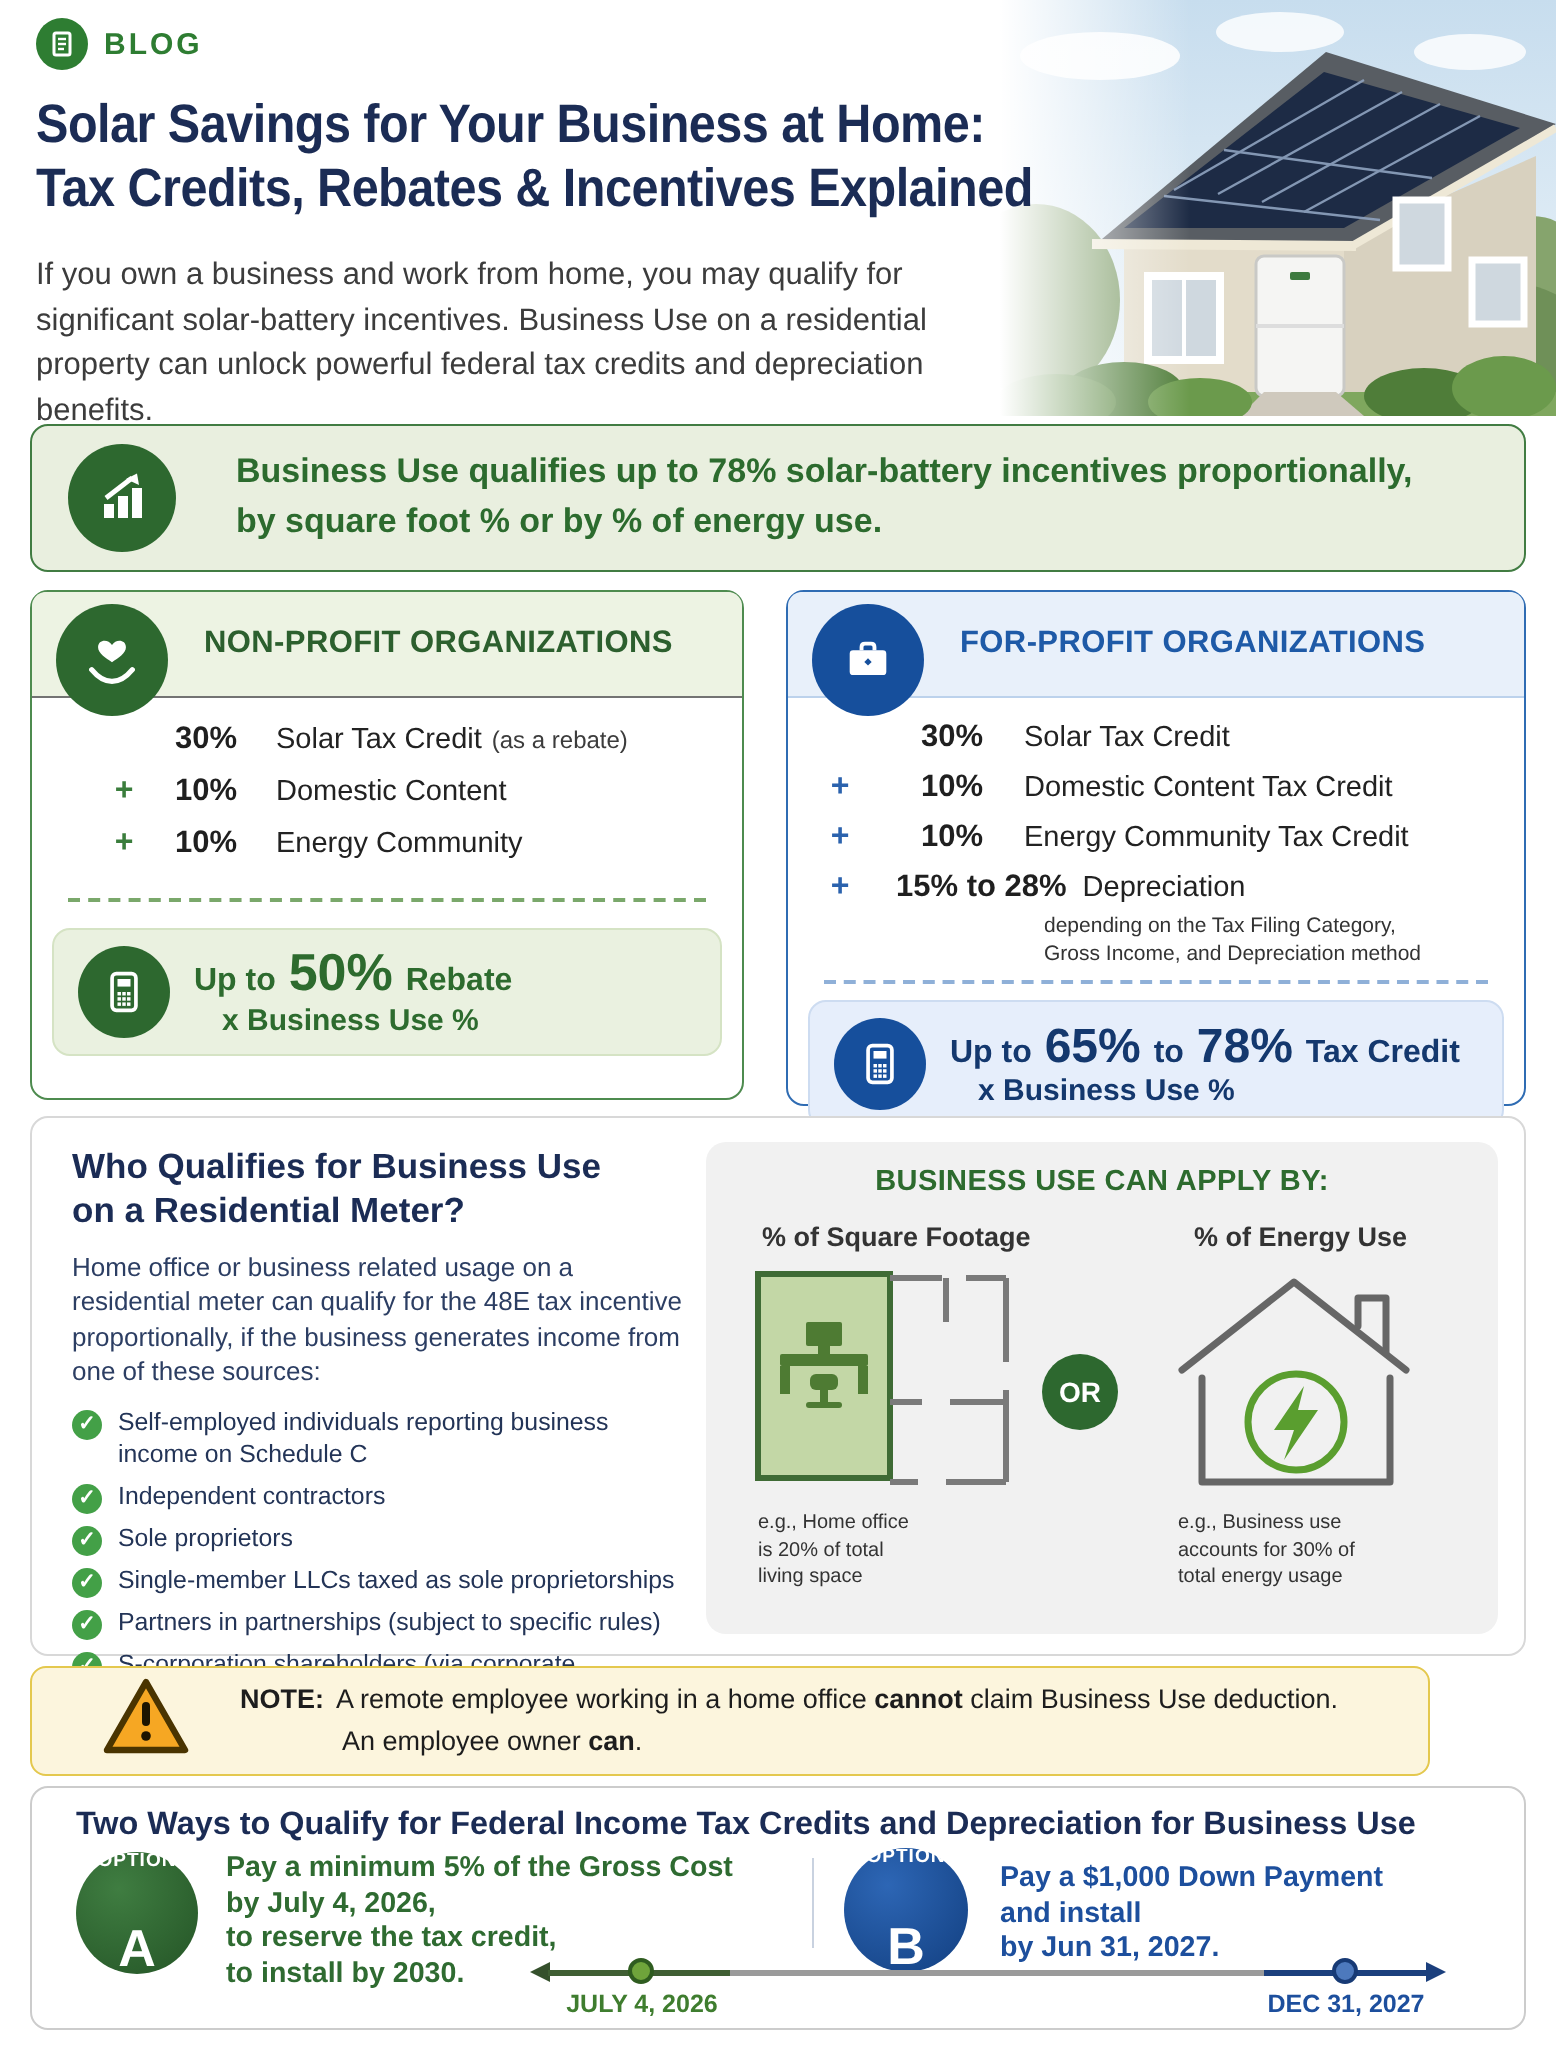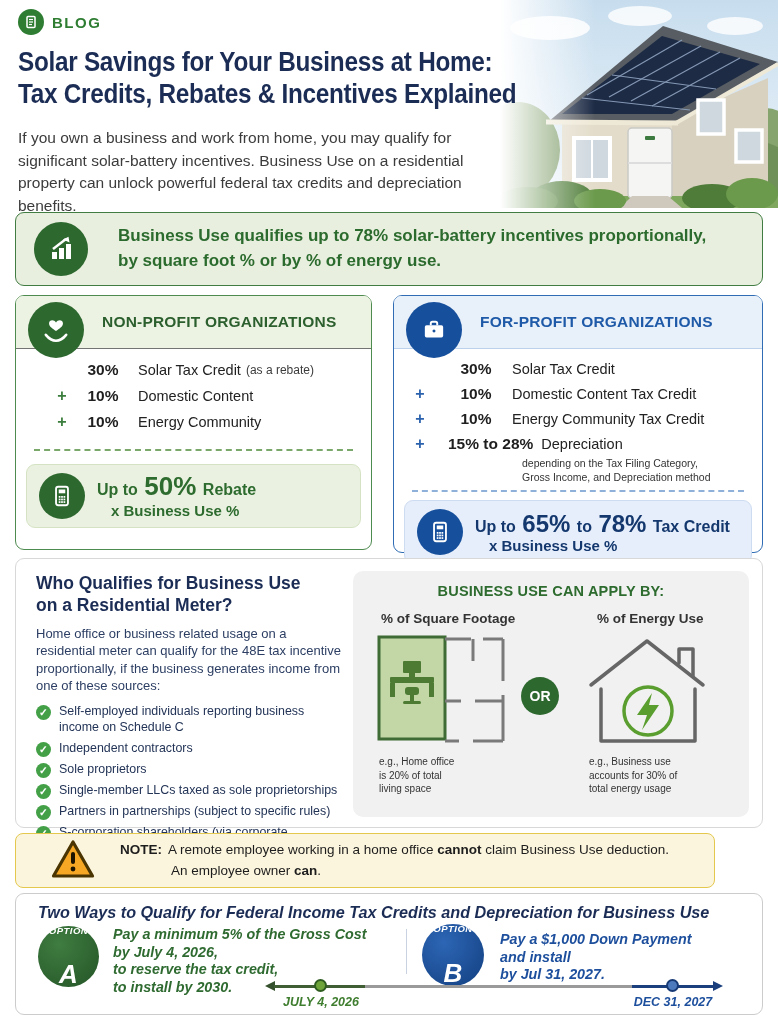--- a/index.html
+++ b/index.html
@@ -93,21 +93,21 @@
   
   #note-bar{left:15px;top:833px;width:700px;height:55px;background:#fcf5dd;border:1.5px solid #e4c84e;
             border-radius:8px;display:flex;align-items:center;box-sizing:border-box;}
   #note-icon{margin-left:34px;flex:0 0 auto;}
   #note-text{margin-left:24px;font-size:13.5px;line-height:1.5;color:#1d1d1d;}
   #note-label{font-weight:bold;margin-right:6px;}
   .note-bold{font-weight:bold;}
   #note-line2{margin-left:51px;}
 
   
-  #tw-card{left:15px;top:893px;width:748px;height:122px;border:1px solid #cccccc;font-style:italic;}
+  #tw-card{left:15px;top:893px;width:748px;height:122px;border:1px solid #cccccc;}
   #tw-title{position:absolute;left:22px;top:9px;color:#1b2c55;font-weight:bold;font-size:16.2px;}
   .opt-circle{position:absolute;width:61px;height:61px;border-radius:50%;color:#fff;text-align:center;
               display:flex;flex-direction:column;align-items:center;justify-content:space-between;line-height:1;}
   #opt-a-circle{left:22px;top:32px;background:radial-gradient(circle at 35% 30%,#3f7d41,#245426);}
   #opt-b-circle{left:406px;top:30px;background:radial-gradient(circle at 35% 30%,#2d66b5,#123f80);width:62px;height:62px;}
   .opt-top{font-size:9.5px;font-weight:bold;letter-spacing:.5px;}
   .opt-letter{font-size:26px;font-weight:bold;margin-top:1px;}
   .opt-lines{position:absolute;font-weight:bold;font-size:14.3px;line-height:1.24;}
   #opt-a-lines{left:97px;top:32px;color:#2f6b31;}
   #opt-b-lines{left:484px;top:37px;color:#1d4f9d;}
@@ -458,21 +458,21 @@
 
     <div id="tw-divider"></div>
 
     <div class="opt-circle" id="opt-b-circle">
       <span class="opt-top">OPTION</span>
       <span class="opt-letter">B</span>
     </div>
     <div class="opt-lines" id="opt-b-lines">
       <div>Pay a $1,000 Down Payment</div>
       <div>and install</div>
-      <div>by Jul 31, 2027.</div>
+      <div>by Jun 31, 2027.</div>
     </div>
 
     <div id="tl-arrow-left"></div>
     <div class="tl-seg" id="tl-seg1"></div>
     <div class="tl-seg" id="tl-seg2"></div>
     <div class="tl-seg" id="tl-seg3"></div>
     <div id="tl-arrow-right"></div>
     <div class="tl-dot" id="tl-dot-green"></div>
     <div class="tl-dot" id="tl-dot-blue"></div>
     <div class="tl-label" id="tl-label-left">JULY 4, 2026</div>

